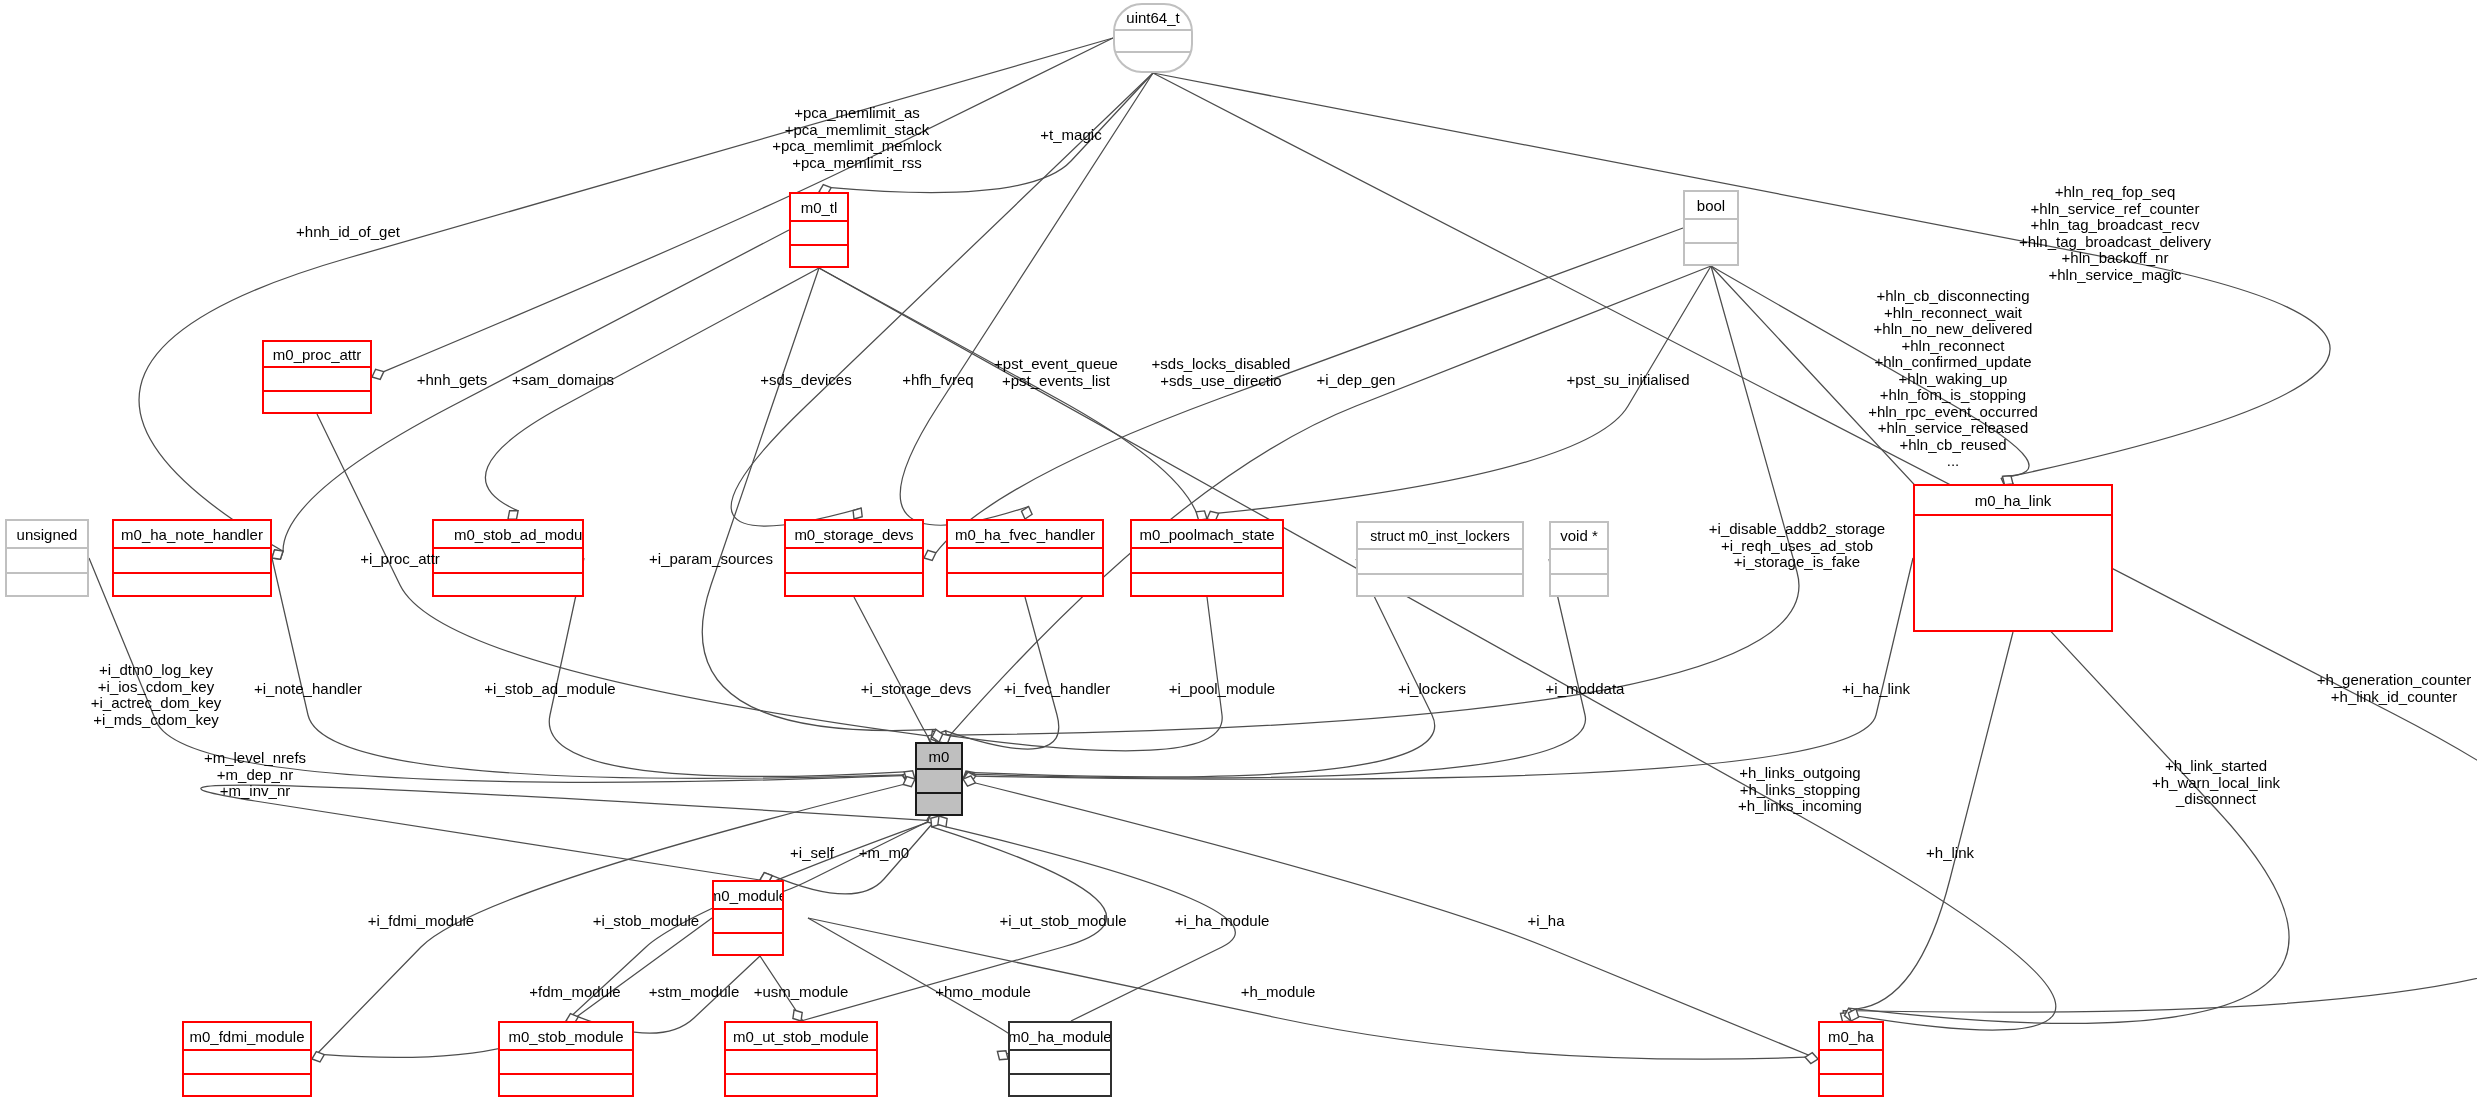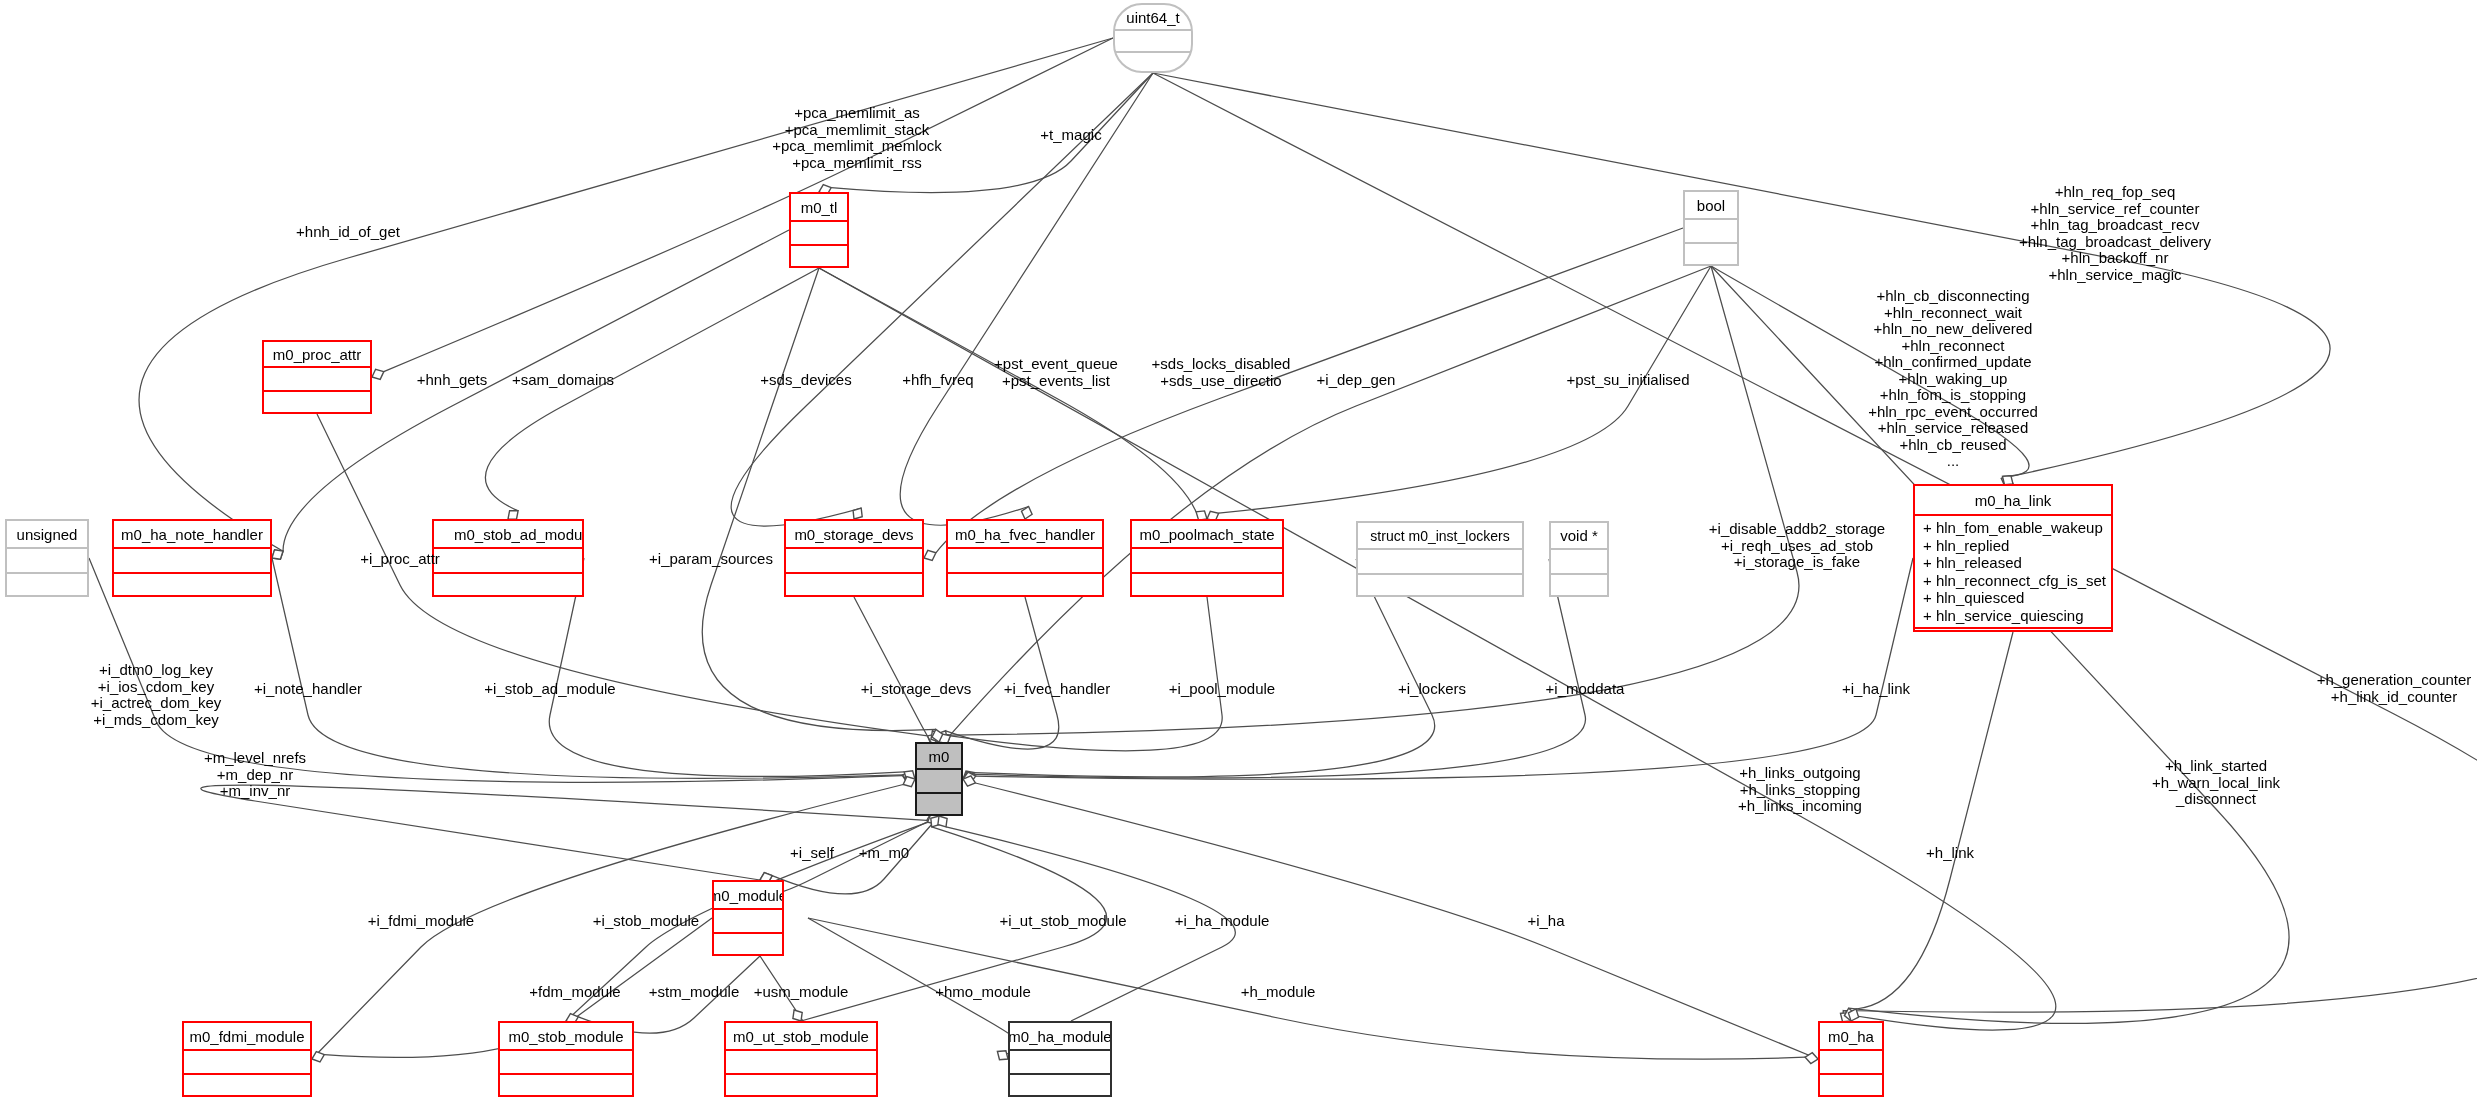--- a/index.html
+++ b/index.html
@@ -218,28 +218,20 @@
         <div class="attrs" style="height: 24px;"></div>
         <div class="ops"></div>
       </div>
       <div class="node red" style="left: 262px; top: 340px; width: 110px; height: 74px;">
         <div class="title" style="height: 26px; font-size: 15px;">m0_proc_attr</div>
         <div class="attrs" style="height: 24px;"></div>
         <div class="ops"></div>
       </div>
       <div class="node red" style="left: 1913px; top: 484px; width: 200px; height: 148px;">
         <div class="title" style="height: 30px; font-size: 15px;">m0_ha_link</div>
-        <div class="attrs" style="padding: 3px 0px;">
-          <div class="attrline">+ hln_fom_enable_wakeup</div>
-          <div class="attrline">+ hln_replied</div>
-          <div class="attrline">+ hln_released</div>
-          <div class="attrline">+ hln_reconnect_cfg_is_set</div>
-          <div class="attrline">+ hln_quiesced</div>
-          <div class="attrline">+ hln_service_quiescing</div>
-        </div>
         <div class="ops"></div>
       </div>
       <div class="node gray" style="left: 5px; top: 519px; width: 84px; height: 78px;">
         <div class="title" style="height: 28px; font-size: 15px;">unsigned</div>
         <div class="attrs" style="height: 25px;"></div>
         <div class="ops"></div>
       </div>
       <div class="node red" style="left: 112px; top: 519px; width: 160px; height: 78px;">
         <div class="title" style="height: 28px; font-size: 15px;">m0_ha_note_handler</div>
         <div class="attrs" style="height: 25px;"></div>

